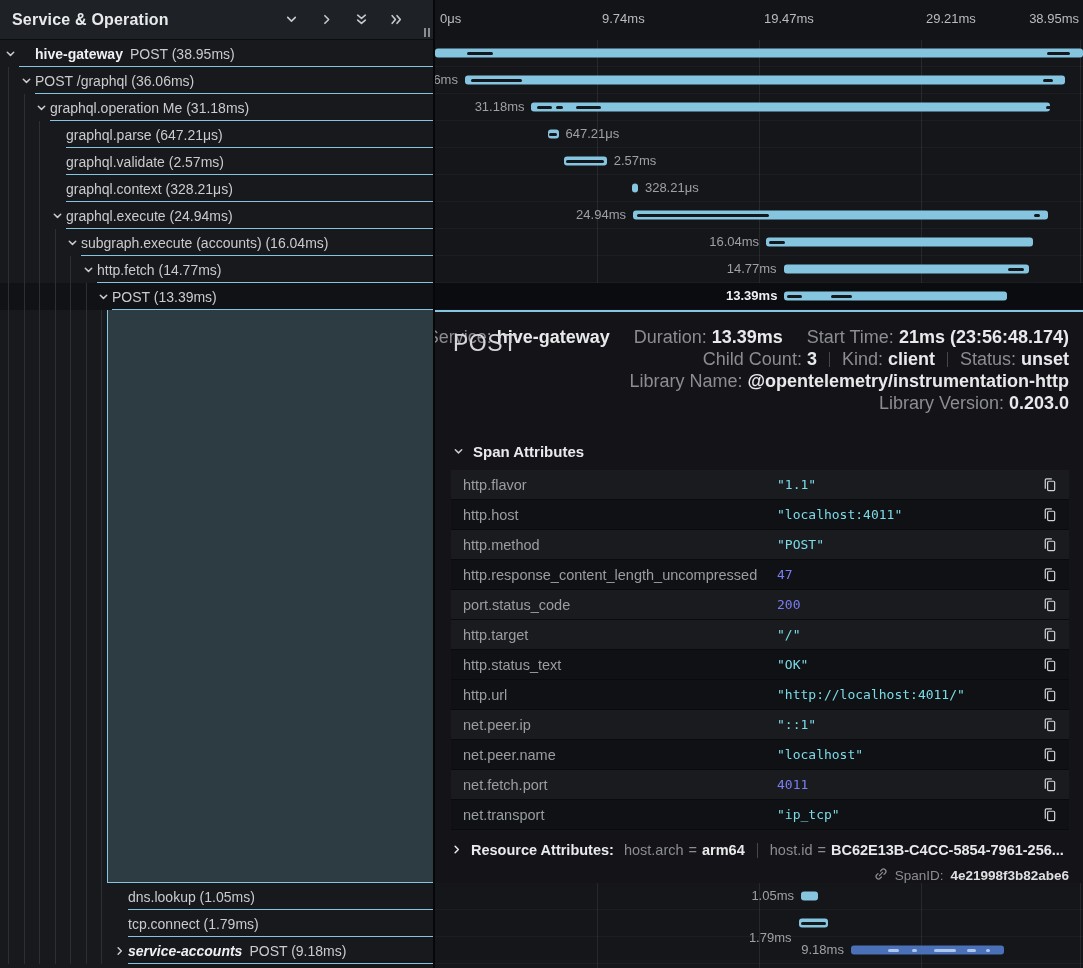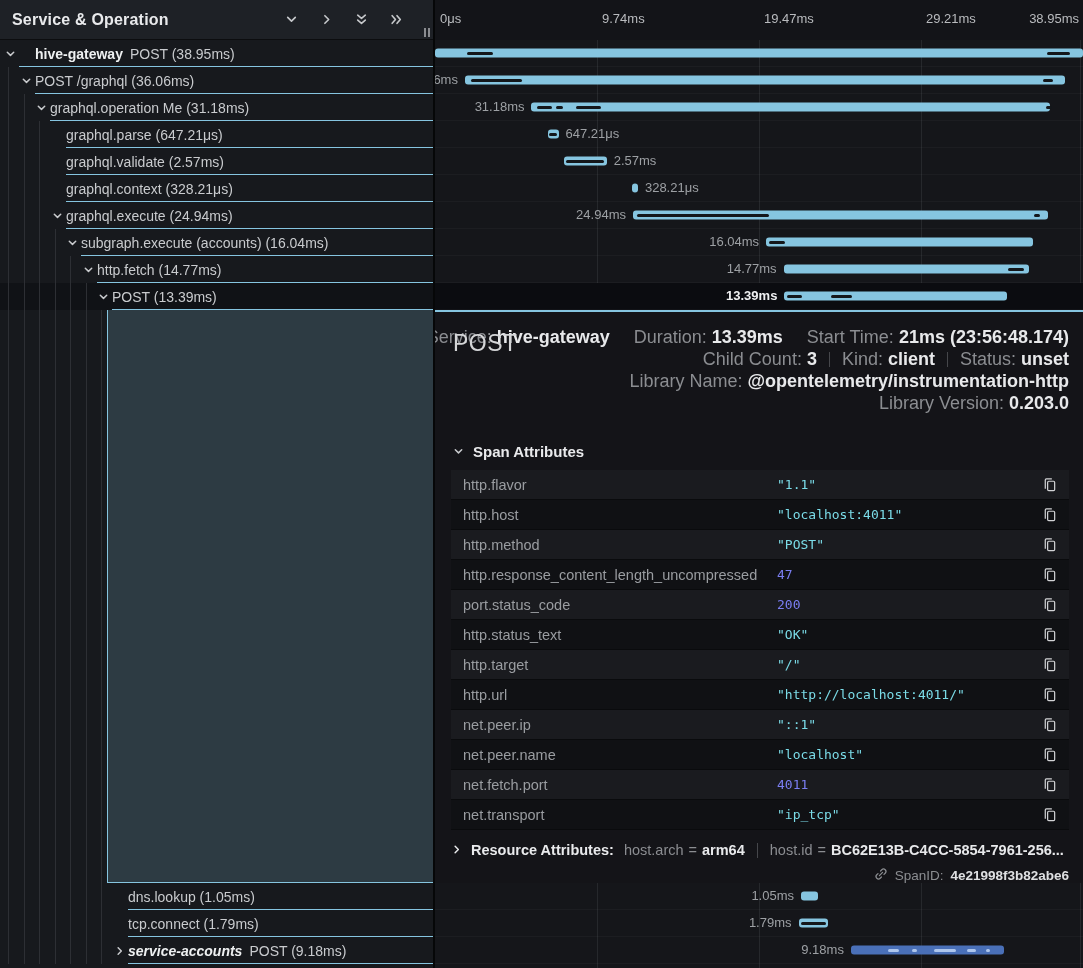--- a/index.html
+++ b/index.html
@@ -433,33 +433,33 @@
           <div class="arow odd">
             <span class="ak">port.status_code</span>
             <span class="av num">200</span>
             <span class="copy">
               <svg width="15" height="16" viewBox="0 0 16 17" fill="none" stroke="currentColor" stroke-width="1.3" stroke-linejoin="round">
                 <path d="M10.5 2H4.7a1.2 1.2 0 0 0-1.2 1.2v9.3"></path>
                 <rect x="6" y="4.5" width="7.5" height="10" rx="1.2"></rect>
               </svg>
             </span>
           </div>
+          <div class="arow odd">
+            <span class="ak">http.target</span>
+            <span class="av str">"/"</span>
+            <span class="copy">
+              <svg width="15" height="16" viewBox="0 0 16 17" fill="none" stroke="currentColor" stroke-width="1.3" stroke-linejoin="round">
+                <path d="M10.5 2H4.7a1.2 1.2 0 0 0-1.2 1.2v9.3"></path>
+                <rect x="6" y="4.5" width="7.5" height="10" rx="1.2"></rect>
+              </svg>
+            </span>
+          </div>
           <div class="arow even">
             <span class="ak">http.status_text</span>
             <span class="av str">"OK"</span>
-            <span class="copy">
-              <svg width="15" height="16" viewBox="0 0 16 17" fill="none" stroke="currentColor" stroke-width="1.3" stroke-linejoin="round">
-                <path d="M10.5 2H4.7a1.2 1.2 0 0 0-1.2 1.2v9.3"></path>
-                <rect x="6" y="4.5" width="7.5" height="10" rx="1.2"></rect>
-              </svg>
-            </span>
-          </div>
-          <div class="arow odd">
-            <span class="ak">http.target</span>
-            <span class="av str">"/"</span>
             <span class="copy">
               <svg width="15" height="16" viewBox="0 0 16 17" fill="none" stroke="currentColor" stroke-width="1.3" stroke-linejoin="round">
                 <path d="M10.5 2H4.7a1.2 1.2 0 0 0-1.2 1.2v9.3"></path>
                 <rect x="6" y="4.5" width="7.5" height="10" rx="1.2"></rect>
               </svg>
             </span>
           </div>
           <div class="arow even">
             <span class="ak">http.url</span>
             <span class="av str">"http://localhost:4011/"</span>
@@ -539,21 +539,21 @@
 
     <div id="rows-bottom">
         <div class="rrow">
           <div class="bar" style="left: 56.4827%; width: 2.69576%;"></div>
           <span class="dlab" style="right: 43.5173%;">1.05ms</span>
         </div>
         <div class="rrow">
           <div class="bar" style="left: 56.0976%; width: 4.59564%;">
             <i class="mark" style="left: 7.26257%; width: 83.7989%;"></i>
           </div>
-          <span class="dlab" style="right: 43.9024%;">1.79ms</span>
+          <span class="dlab" style="right: 43.9024%; margin-top: 15px;">1.79ms</span>
         </div>
         <div class="rrow">
           <div class="bar blue" style="left: 64.1849%; width: 23.5687%;">
             <i class="mark lite" style="left: 23.9651%; width: 7.62527%;"></i>
             <i class="mark lite" style="left: 40.305%; width: 3.26797%;"></i>
             <i class="mark lite" style="left: 54.4662%; width: 14.1612%;"></i>
             <i class="mark lite" style="left: 76.2527%; width: 5.99129%;"></i>
             <i class="mark lite" style="left: 88.2353%; width: 2.72331%;"></i>
           </div>
           <span class="dlab" style="right: 35.8151%;">9.18ms</span>

